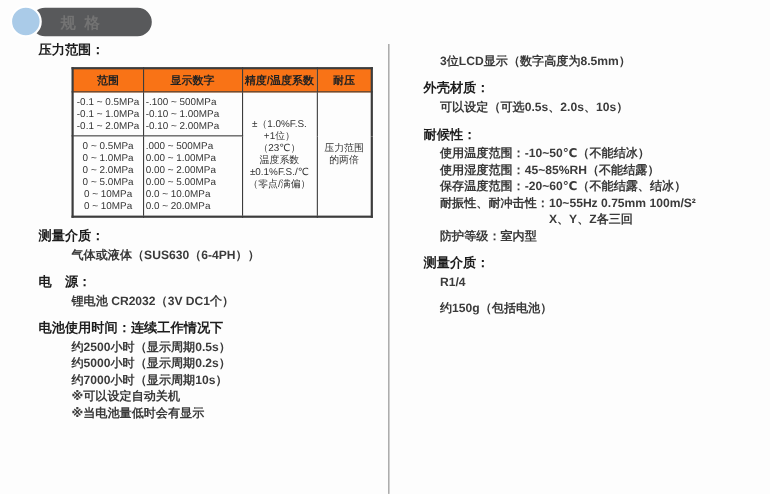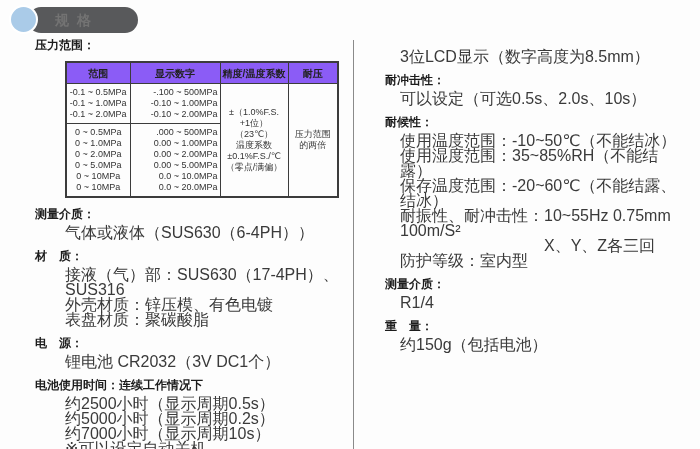--- a/index.html
+++ b/index.html
@@ -31,40 +31,40 @@
   }
   
   .divider{position:absolute;left:353px;top:40px;bottom:0;width:1px;background:#8a8a8a;}
   
   .col{position:absolute;font-size:11px;}
   .col-left{left:35px;top:38px;width:312px;}
   .col-right{left:385px;top:46px;width:300px;}
   .heading{font-size:12px;font-weight:bold;color:#1c1c1c;line-height:15px;white-space:nowrap;}
   .section{margin-top:9px;}
   .section:first-child{margin-top:0;}
-  .body{margin-left:30px;margin-top:3px;line-height:15px;font-size:16px;color:#3a3a3a;}
+  .body{margin-left:30px;margin-top:3px;line-height:15px;font-size:11px;color:#3a3a3a;font-weight:bold;}
   .col-right .body{margin-left:15px;}
   .pre{white-space:pre-line;}
   
   .table-wrap{margin:8px 0 0 30px;}
   table.ptable{
     border-collapse:collapse;
     border:2px solid #3c3c3c;
     font-size:9px;line-height:11px;color:#333;
     table-layout:fixed;
   }
   table.ptable th,table.ptable td{border:1px solid #3c3c3c;}
   table.ptable th{
-    background:#8b5cf6;
+    background:#f97316;
     font-size:10px;font-weight:bold;color:#222;
     height:18px;padding:1px 0;text-align:center;
   }
   table.ptable td{padding:3px 2px;vertical-align:middle;}
   td.c-range{text-align:center;}
-  td.c-display{text-align:right;padding-right:7px;}
+  td.c-display{padding-right:7px;}
   td.c-acc,td.c-wst{text-align:center;font-size:9px;margin-top:12px;}
 </style>
 </head>
 <body>
 
 <div class="banner-wrap">
   <span class="banner-circle"></span>
   <div class="banner-pill"></div>
   <span class="banner-title">规 格</span>
 </div>
@@ -125,26 +125,20 @@
         </tbody>
       </table>
     </div>
   </div>
 
   <div class="section">
     <div class="heading">测量介质：</div>
     <div class="body pre">气体或液体（SUS630（6-4PH））</div>
   </div>
 
-  <div class="section">
-    <div class="heading">材　质：</div>
-    <div class="body pre">接液（气）部：SUS630（17-4PH）、SUS316
-外壳材质：锌压模、有色电镀
-表盘材质：聚碳酸脂</div>
-  </div>
 
   <div class="section">
     <div class="heading">电　源：</div>
     <div class="body pre">锂电池 CR2032（3V DC1个）</div>
   </div>
 
   <div class="section">
     <div class="heading">电池使用时间：连续工作情况下</div>
     <div class="body pre">约2500小时（显示周期0.5s）
 约5000小时（显示周期0.2s）
@@ -155,40 +149,39 @@
 
 </div>
 
 <div class="col col-right">
 
   <div class="section">
     <div class="body pre">3位LCD显示（数字高度为8.5mm）</div>
   </div>
 
   <div class="section">
-    <div class="heading">耐冲击性：</div>
+    <div class="heading">外壳材质：</div>
     <div class="body pre">可以设定（可选0.5s、2.0s、10s）</div>
   </div>
 
   <div class="section">
     <div class="heading">耐候性：</div>
     <div class="body pre">使用温度范围：-10~50℃（不能结冰）
-使用湿度范围：35~85%RH（不能结露）
+使用湿度范围：45~85%RH（不能结露）
 保存温度范围：-20~60℃（不能结露、结冰）
 耐振性、耐冲击性：10~55Hz 0.75mm 100m/S²
 　　　　　　　　　X、Y、Z各三回
 防护等级：室内型</div>
   </div>
 
   <div class="section">
     <div class="heading">测量介质：</div>
     <div class="body pre">R1/4</div>
   </div>
 
   <div class="section">
-    <div class="heading">重　量：</div>
     <div class="body pre">约150g（包括电池）</div>
   </div>
 
   <div class="section">
   </div>
 
 </div>
 
 </body></html>

